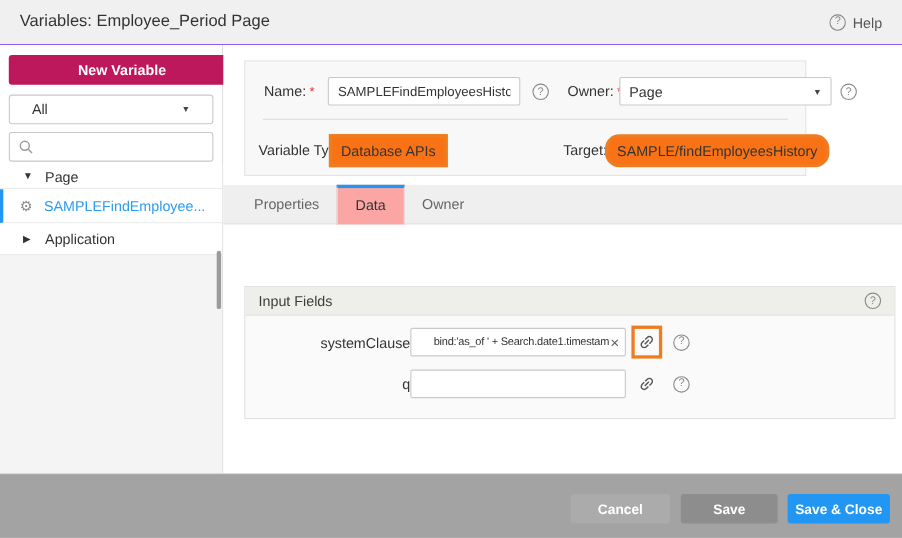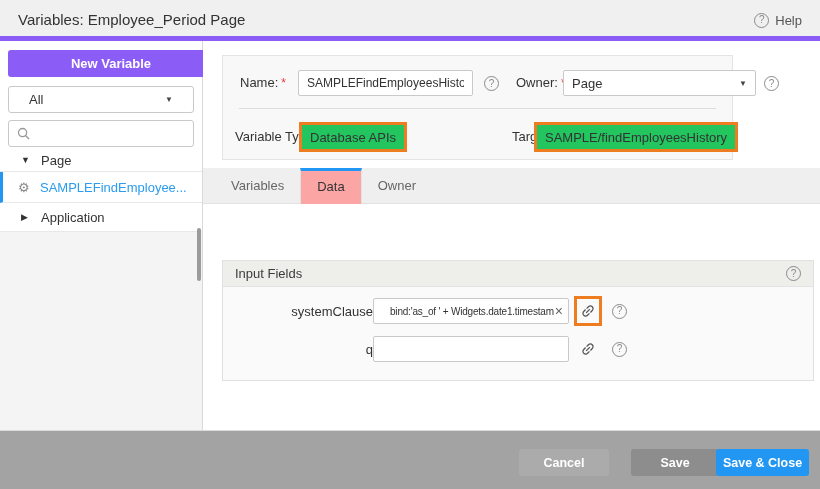--- a/index.html
+++ b/index.html
@@ -4,34 +4,34 @@
 <style>
   * { margin:0; padding:0; box-sizing:border-box; }
   html,body { width:820px; height:489px; }
   body {
     position:relative; overflow:hidden; background:#fff;
     font-family:"Liberation Sans", sans-serif; color:#333;
     -webkit-font-smoothing:antialiased;
   }
   
   .header { position:absolute; left:0; top:0; width:820px; height:41px;
-    background:#F0F0F0; border-bottom:5px solid #8b5cf6;text-align:right; }
+    background:#F0F0F0; border-bottom:1px solid #8b5cf6;text-align:right; }
   .header .title { position:absolute; left:18px; top:0; line-height:40px;
     font-size:15px; color:#333; }
   .header .help { position:absolute; right:18px; top:0; height:40px;
     display:flex; align-items:center; gap:6px; cursor:pointer; color:#555; font-size:13px; }
   .q-icon { display:inline-flex; width:15px; height:15px; border:1px solid #8A8A8A;
     border-radius:50%; color:#8A8A8A; font-size:10px; align-items:center;
     justify-content:center; line-height:1; flex:0 0 auto; }
   
   .sidebar { position:absolute; left:0; top:41px; width:203px; height:389px;
     background:#FFF; border-right:1px solid #D9D9D9; }
   .sidebar-lower { position:absolute; left:0; top:190px; width:202px; bottom:0; background:#F4F4F4; }
   .btn-new { position:absolute; left:8px; top:9px; width:206px; height:27px;
-    background:#8b5cf6; color:#fff; font-size:13px; font-weight:bold; border:none;
+    background:#be185d; color:#fff; font-size:13px; font-weight:bold; border:none;
     border-radius:3px; display:flex; align-items:center; justify-content:center; cursor:pointer; }
   .filter-select { position:absolute; left:8px; top:45px; width:186px; height:27px;
     background:#fff; border:1px solid #C9C9C9; border-radius:3px; display:flex;
     align-items:center; padding:0 20px; font-size:13px; cursor:pointer; }
   .caret-down { margin-left:auto; font-size:8px; color:#444; }
   .search-box { position:absolute; left:8px; top:79px; width:186px; height:27px;
     background:#fff; border:1px solid #C9C9C9; border-radius:3px; display:flex;
     align-items:center; padding:0 8px; gap:6px; }
   .search-box input { border:none; outline:none; flex:1; font-size:12.5px;
     font-family:"Liberation Sans", sans-serif; color:#333; background:transparent; min-width:0; }
@@ -58,25 +58,25 @@
     font-size:12px; font-family:"Liberation Sans", sans-serif; color:#333; outline:none; }
   .help-name { position:absolute; left:261px; top:20px; }
   .owner-label { position:absolute; left:293px; top:14px; line-height:26px; }
   .owner-select { position:absolute; left:340px; top:14px; width:193px; height:26px;
     background:#fff; border:1px solid #C9C9C9; border-radius:2px; display:flex;
     align-items:center; padding:0 8px; font-size:13px; cursor:pointer; }
   .help-owner { position:absolute; left:541px; top:20px; }
   .panel-divider { position:absolute; left:16px; right:16px; top:52px; border-top:1px solid #DDD; }
   .vt-label { position:absolute; left:12px; top:66px; line-height:30px; }
   .hl-box { position:absolute; top:66px; height:30px; border:3px solid #ED7D20;
-    background:#22c55e; display:flex; align-items:center; padding:0 8px;
+    background:#f97316; display:flex; align-items:center; padding:0 8px;
     font-size:13px; color:#333; white-space:nowrap; }
   .vt-box { left:76px; }
   .target-label { position:absolute; left:289px; top:66px; line-height:30px; }
-  .target-box { left:311px; }
+  .target-box { left:327px;border-radius:13px; }
   
   .tabbar { position:absolute; left:0; top:127px; width:617px; height:36px;
     background:#EFEFEF; border-bottom:1px solid #E2E2E2; display:flex;
     align-items:flex-start; padding-left:12px; }
   .tab { padding:0 16px; line-height:35px; font-size:13px; color:#666; cursor:pointer; }
   .tab.active { background:#fca5a5; color:#333; border-top:3px solid #2196F3;
     border-left:1px solid #E2E2E2; border-right:1px solid #E2E2E2;
     height:36px; line-height:31px; position:relative; z-index:2; }
   
   .input-panel { position:absolute; left:19px; top:174px; width:592px;
@@ -99,21 +99,21 @@
     justify-content:center; cursor:pointer; }
   .link-icon { transform:rotate(-45deg); }
   .row-help { margin-left:10px; }
   
   .footer { position:absolute; left:0; top:430px; width:820px; height:59px;
     background:#a3a3a3; border-top:1px solid #DBDBDB; }
   .footer .btn { position:absolute; top:18px; height:27px; border:none; border-radius:3px;
     color:#fff; font-size:12.5px; font-weight:bold; font-family:"Liberation Sans", sans-serif;
     display:flex; align-items:center; justify-content:center; cursor:pointer; }
   .btn-cancel { left:519px; width:90px; background:#ABABAB; }
-  .btn-save { left:619px; width:88px; background:#8D8D8D;margin-left:12px; }
+  .btn-save { left:619px; width:88px; background:#8D8D8D; }
   .btn-save-close { left:716px; width:93px; background:#2196F3; }
 </style>
 </head>
 <body>
 
 <div class="header">
   <div class="title">Variables: Employee_Period Page</div>
   <div class="help">
     <span class="q-icon">?</span>
     <span>Help</span>
@@ -169,36 +169,36 @@
     <div class="hl-box vt-box">
       <span>Database APIs</span>
     </div>
     <span class="lbl target-label">Target:</span>
     <div class="hl-box target-box">
       <span>SAMPLE/findEmployeesHistory</span>
     </div>
   </div>
 
   <div class="tabbar">
-    <div class="tab">Variables</div>
+    <div class="tab">Properties</div>
     <div class="tab active">Data</div>
     <div class="tab">Owner</div>
   </div>
 
   <div class="input-panel">
     <div class="panel-header">
       <span>Input Fields</span>
       <span class="q-icon">?</span>
     </div>
     <div class="panel-body">
 
       <div class="field-row">
         <span class="field-label">systemClause</span>
         <div class="text-field">
-          <span class="value">bind:'as_of ' + Widgets.date1.timestam</span>
+          <span class="value">bind:'as_of ' + Search.date1.timestam</span>
           <span class="clear-x">×</span>
         </div>
         <div class="bind-wrap highlight">
           <span class="bind-btn">
             <svg class="link-icon" width="16" height="16" viewBox="0 0 24 24" fill="#555">
               <path d="M3.9 12c0-1.71 1.39-3.1 3.1-3.1h4V7H7c-2.76 0-5 2.24-5 5s2.24 5 5 5h4v-1.9H7c-1.71 0-3.1-1.39-3.1-3.1zM8 13h8v-2H8v2zm9-6h-4v1.9h4c1.71 0 3.1 1.39 3.1 3.1s-1.39 3.1-3.1 3.1h-4V17h4c2.76 0 5-2.24 5-5s-2.24-5-5-5z"></path>
             </svg>
           </span>
         </div>
         <span class="q-icon row-help">?</span>

